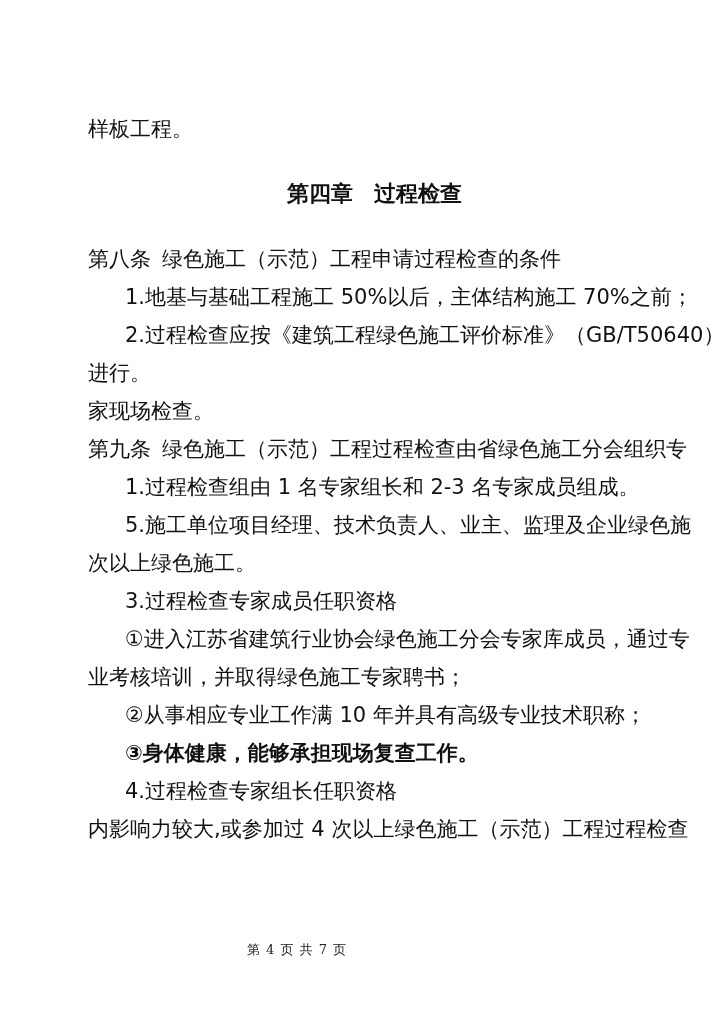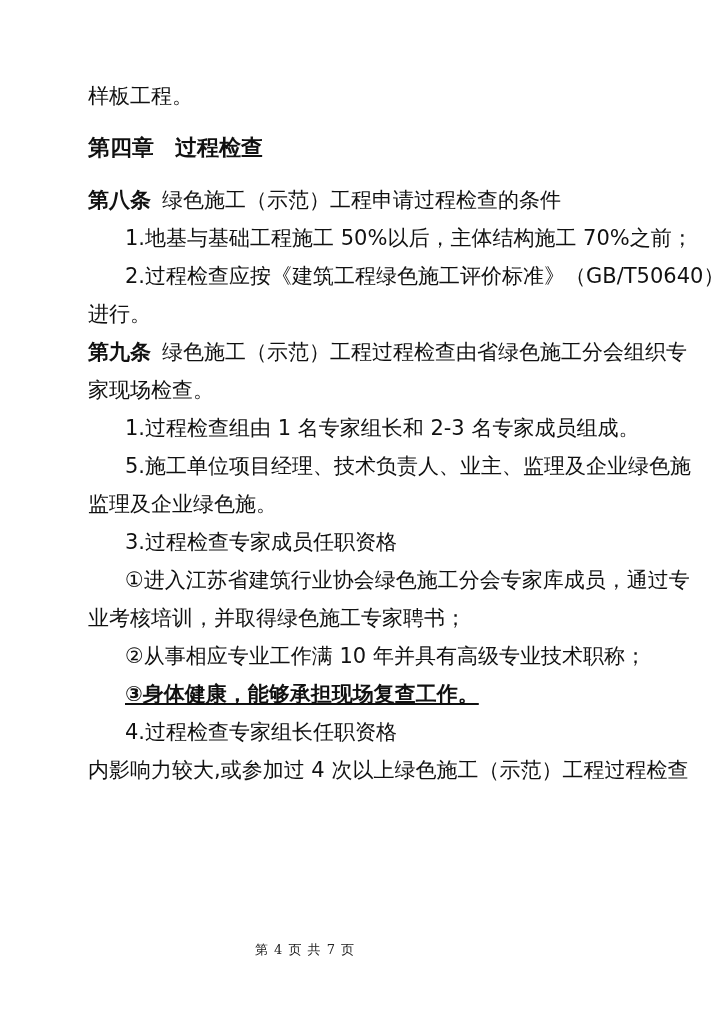--- a/index.html
+++ b/index.html
@@ -6,58 +6,57 @@
     margin: 0;
     padding: 0;
     background: #ffffff;
   }
   .page {
     position: relative;
     width: 725px;
     height: 1024px;
     box-sizing: border-box;
     background: #ffffff;
-    padding: 77px 64px 0 88px;
+    padding: 110px 64px 0 88px;
     overflow: hidden;
     font-family: "DejaVu Sans", "Liberation Sans", sans-serif;
     color: #111111;
   }
   .doc-body .line {
     font-size: 21px;
     line-height: 38px;
     height: 38px;
     white-space: nowrap;
     letter-spacing: 0px;
   }
   .line.indent {
     padding-left: 37px;
   }
   .line.bold {
     font-weight: bold;
-    text-decoration: underline;
   }
   .line.chapter {
     height: auto;
-    margin: 14px 0;
-    text-align: left;
+    margin: 27px 0;
+    text-align: center;
     font-weight: bold;
     font-size: 22px;
   }
   .line.chapter .lead {
     font-weight: bold;
     margin-right: 21px;
   }
   .line.article .lead {
-    font-weight: bold;
+    font-weight: normal;
     margin-right: 11px;
   }
   .page-footer {
     position: absolute;
     top: 941px;
-    left: 12px;
+    left: 4px;
     width: 586px;
     text-align: center;
     font-family: "DejaVu Serif", "Liberation Serif", serif;
     font-size: 13px;
     letter-spacing: 1px;
     color: #222222;
   }
 </style>
 </head>
 <body>
@@ -69,30 +68,30 @@
   <div class="line chapter"><span class="lead">第四章</span><span class="txt">过程检查</span></div>
 
   <div class="line article"><span class="lead">第八条</span><span class="txt">绿色施工（示范）工程申请过程检查的条件</span></div>
 
   <div class="line indent"><span class="txt">1.地基与基础工程施工 50%以后，主体结构施工 70%之前；</span></div>
 
   <div class="line indent"><span class="txt">2.过程检查应按《建筑工程绿色施工评价标准》（GB/T50640）</span></div>
 
   <div class="line plain"><span class="txt">进行。</span></div>
 
+  <div class="line plain"><span class="txt">家现场检查。</span></div>
+
   <div class="line article"><span class="lead">第九条</span><span class="txt">绿色施工（示范）工程过程检查由省绿色施工分会组织专</span></div>
-
-  <div class="line plain"><span class="txt">家现场检查。</span></div>
 
 
   <div class="line indent"><span class="txt">1.过程检查组由 1 名专家组长和 2-3 名专家成员组成。</span></div>
 
   <div class="line indent"><span class="txt">5.施工单位项目经理、技术负责人、业主、监理及企业绿色施</span></div>
 
-  <div class="line plain"><span class="txt">监理及企业绿色施。</span></div>
+  <div class="line plain"><span class="txt">次以上绿色施工。</span></div>
 
   <div class="line indent"><span class="txt">3.过程检查专家成员任职资格</span></div>
 
   <div class="line indent"><span class="txt">①进入江苏省建筑行业协会绿色施工分会专家库成员，通过专</span></div>
 
   <div class="line plain"><span class="txt">业考核培训，并取得绿色施工专家聘书；</span></div>
 
   <div class="line indent"><span class="txt">②从事相应专业工作满 10 年并具有高级专业技术职称；</span></div>
 
   <div class="line indent bold"><span class="txt">③身体健康，能够承担现场复查工作。</span></div>

